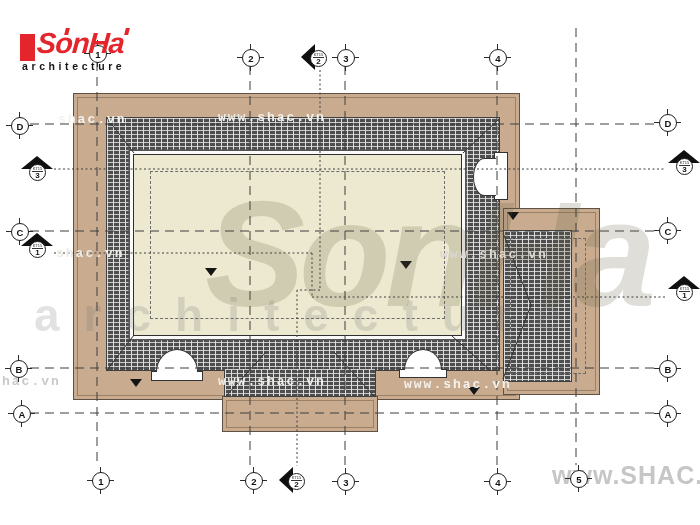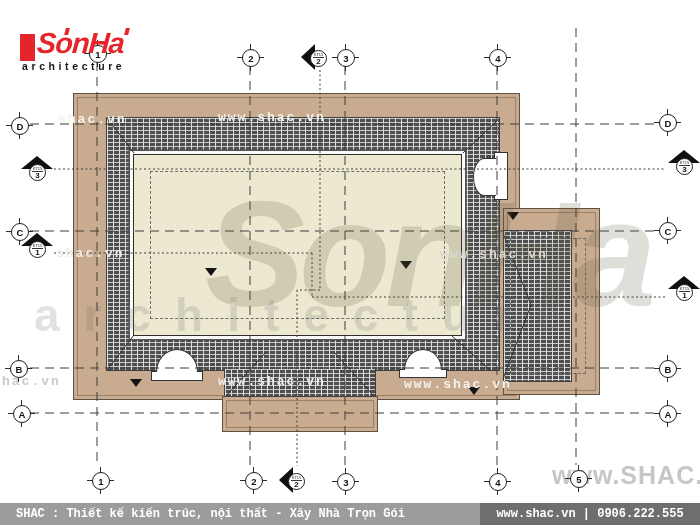--- a/index.html
+++ b/index.html
@@ -276,18 +276,14 @@
   </div>
 
   <div class="logo">
     <div class="block"></div>
     <div class="brand">SonHa</div>
     <div class="tick1"></div>
     <div class="tick2"></div>
     <div class="tag">architecture</div>
   </div>
 
-  <div class="footer">
-    <div class="fl">SHAC : Thiết kế kiến trúc, nội thất - Xây Nhà Trọn Gói</div>
-    <div class="fr">www.shac.vn | 0906.222.555</div>
-  </div>
 
 </div>
 
 </body></html>

